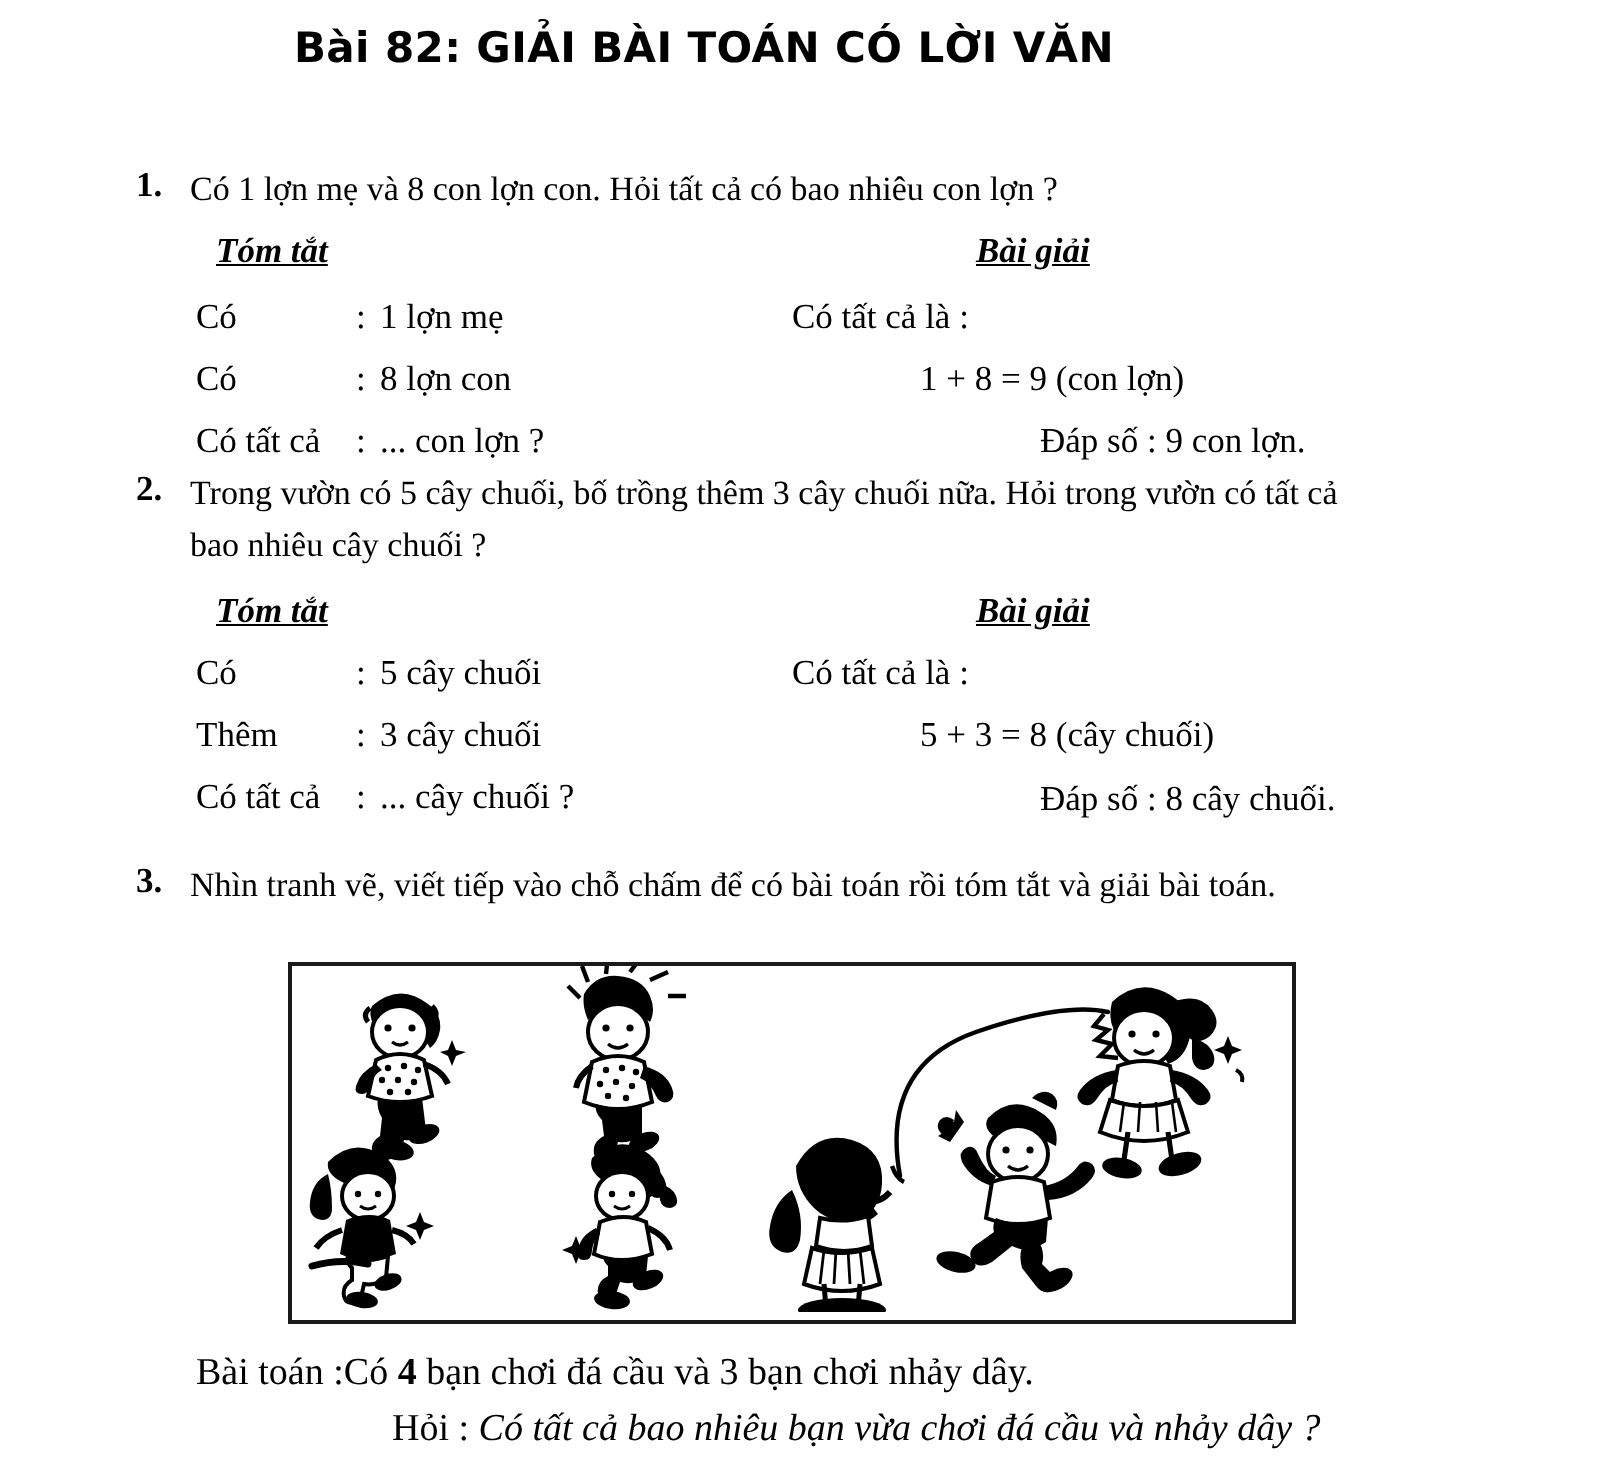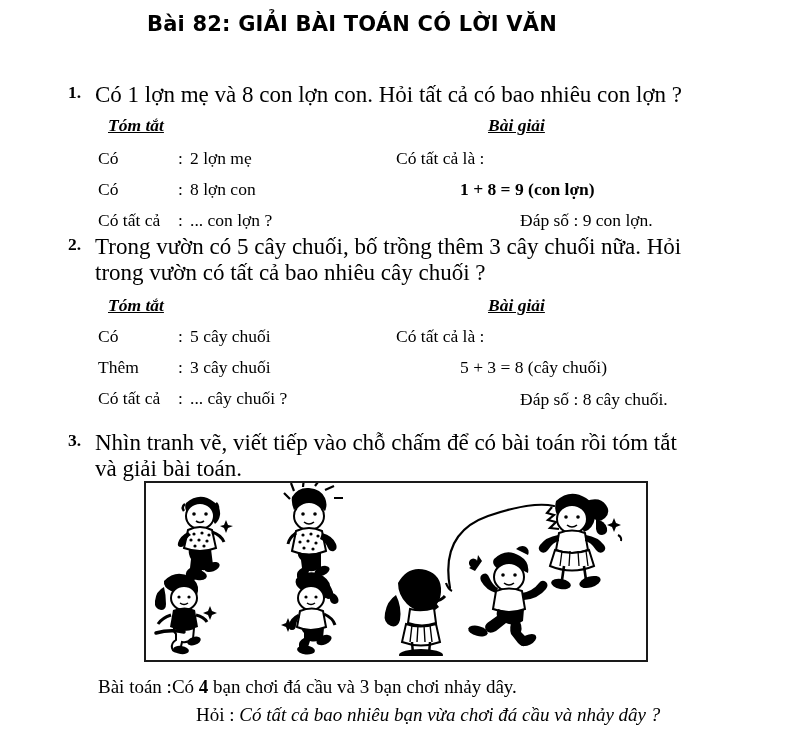--- a/index.html
+++ b/index.html
@@ -41,21 +41,21 @@
     left: 68px;
     top: 0;
     font-weight: bold;
     font-size: 17.5px;
   }
   .prob-stmt {
     position: absolute;
     left: 95px;
     top: 0;
     width: 600px;
-    font-size: 23px;
+    font-size: 17px;
     line-height: 26px;
   }
 
   
   .cols {
     position: absolute;
     left: 0;
     top: 0;
     width: 800px;
   }
@@ -125,31 +125,31 @@
 <div class="problem" style="top:82px;">
   <span class="prob-num">1.</span>
   <span class="prob-stmt">Có 1 lợn mẹ và 8 con lợn con. Hỏi tất cả có bao nhiêu con lợn ?</span>
 </div>
 
 <div class="cols" style="top:115px;">
   <span class="col-head left">Tóm tắt</span>
   <span class="col-head right">Bài giải</span>
 
   <div class="sum-row" style="top:33px;">
-    <span class="sum-label">Có</span><span class="sum-colon">:</span><span class="sum-value">2 lợn mẹ</span>
+    <span class="sum-label">Có</span><span class="sum-colon">:</span><span class="sum-value">1 lợn mẹ</span>
   </div>
   <div class="sum-row" style="top:64px;">
     <span class="sum-label">Có</span><span class="sum-colon">:</span><span class="sum-value">8 lợn con</span>
   </div>
   <div class="sum-row" style="top:95px;">
     <span class="sum-label">Có tất cả</span><span class="sum-colon">:</span><span class="sum-value">... con lợn ?</span>
   </div>
 
   <span class="sol-line l0" style="top:33px;">Có tất cả là :</span>
-  <span class="sol-line l1" style="top:64px;font-weight:bold;">1 + 8 = 9 (con lợn)</span>
+  <span class="sol-line l1" style="top:64px;">1 + 8 = 9 (con lợn)</span>
   <span class="sol-line l2" style="top:95px;">Đáp số : 9 con lợn.</span>
 </div>
 
 <div class="problem" style="top:234px;">
   <span class="prob-num">2.</span>
   <span class="prob-stmt">Trong vườn có 5 cây chuối, bố trồng thêm 3 cây chuối nữa. Hỏi trong vườn có tất cả bao nhiêu cây chuối ?</span>
 </div>
 
 <div class="cols" style="top:295px;">
   <span class="col-head left">Tóm tắt</span>

